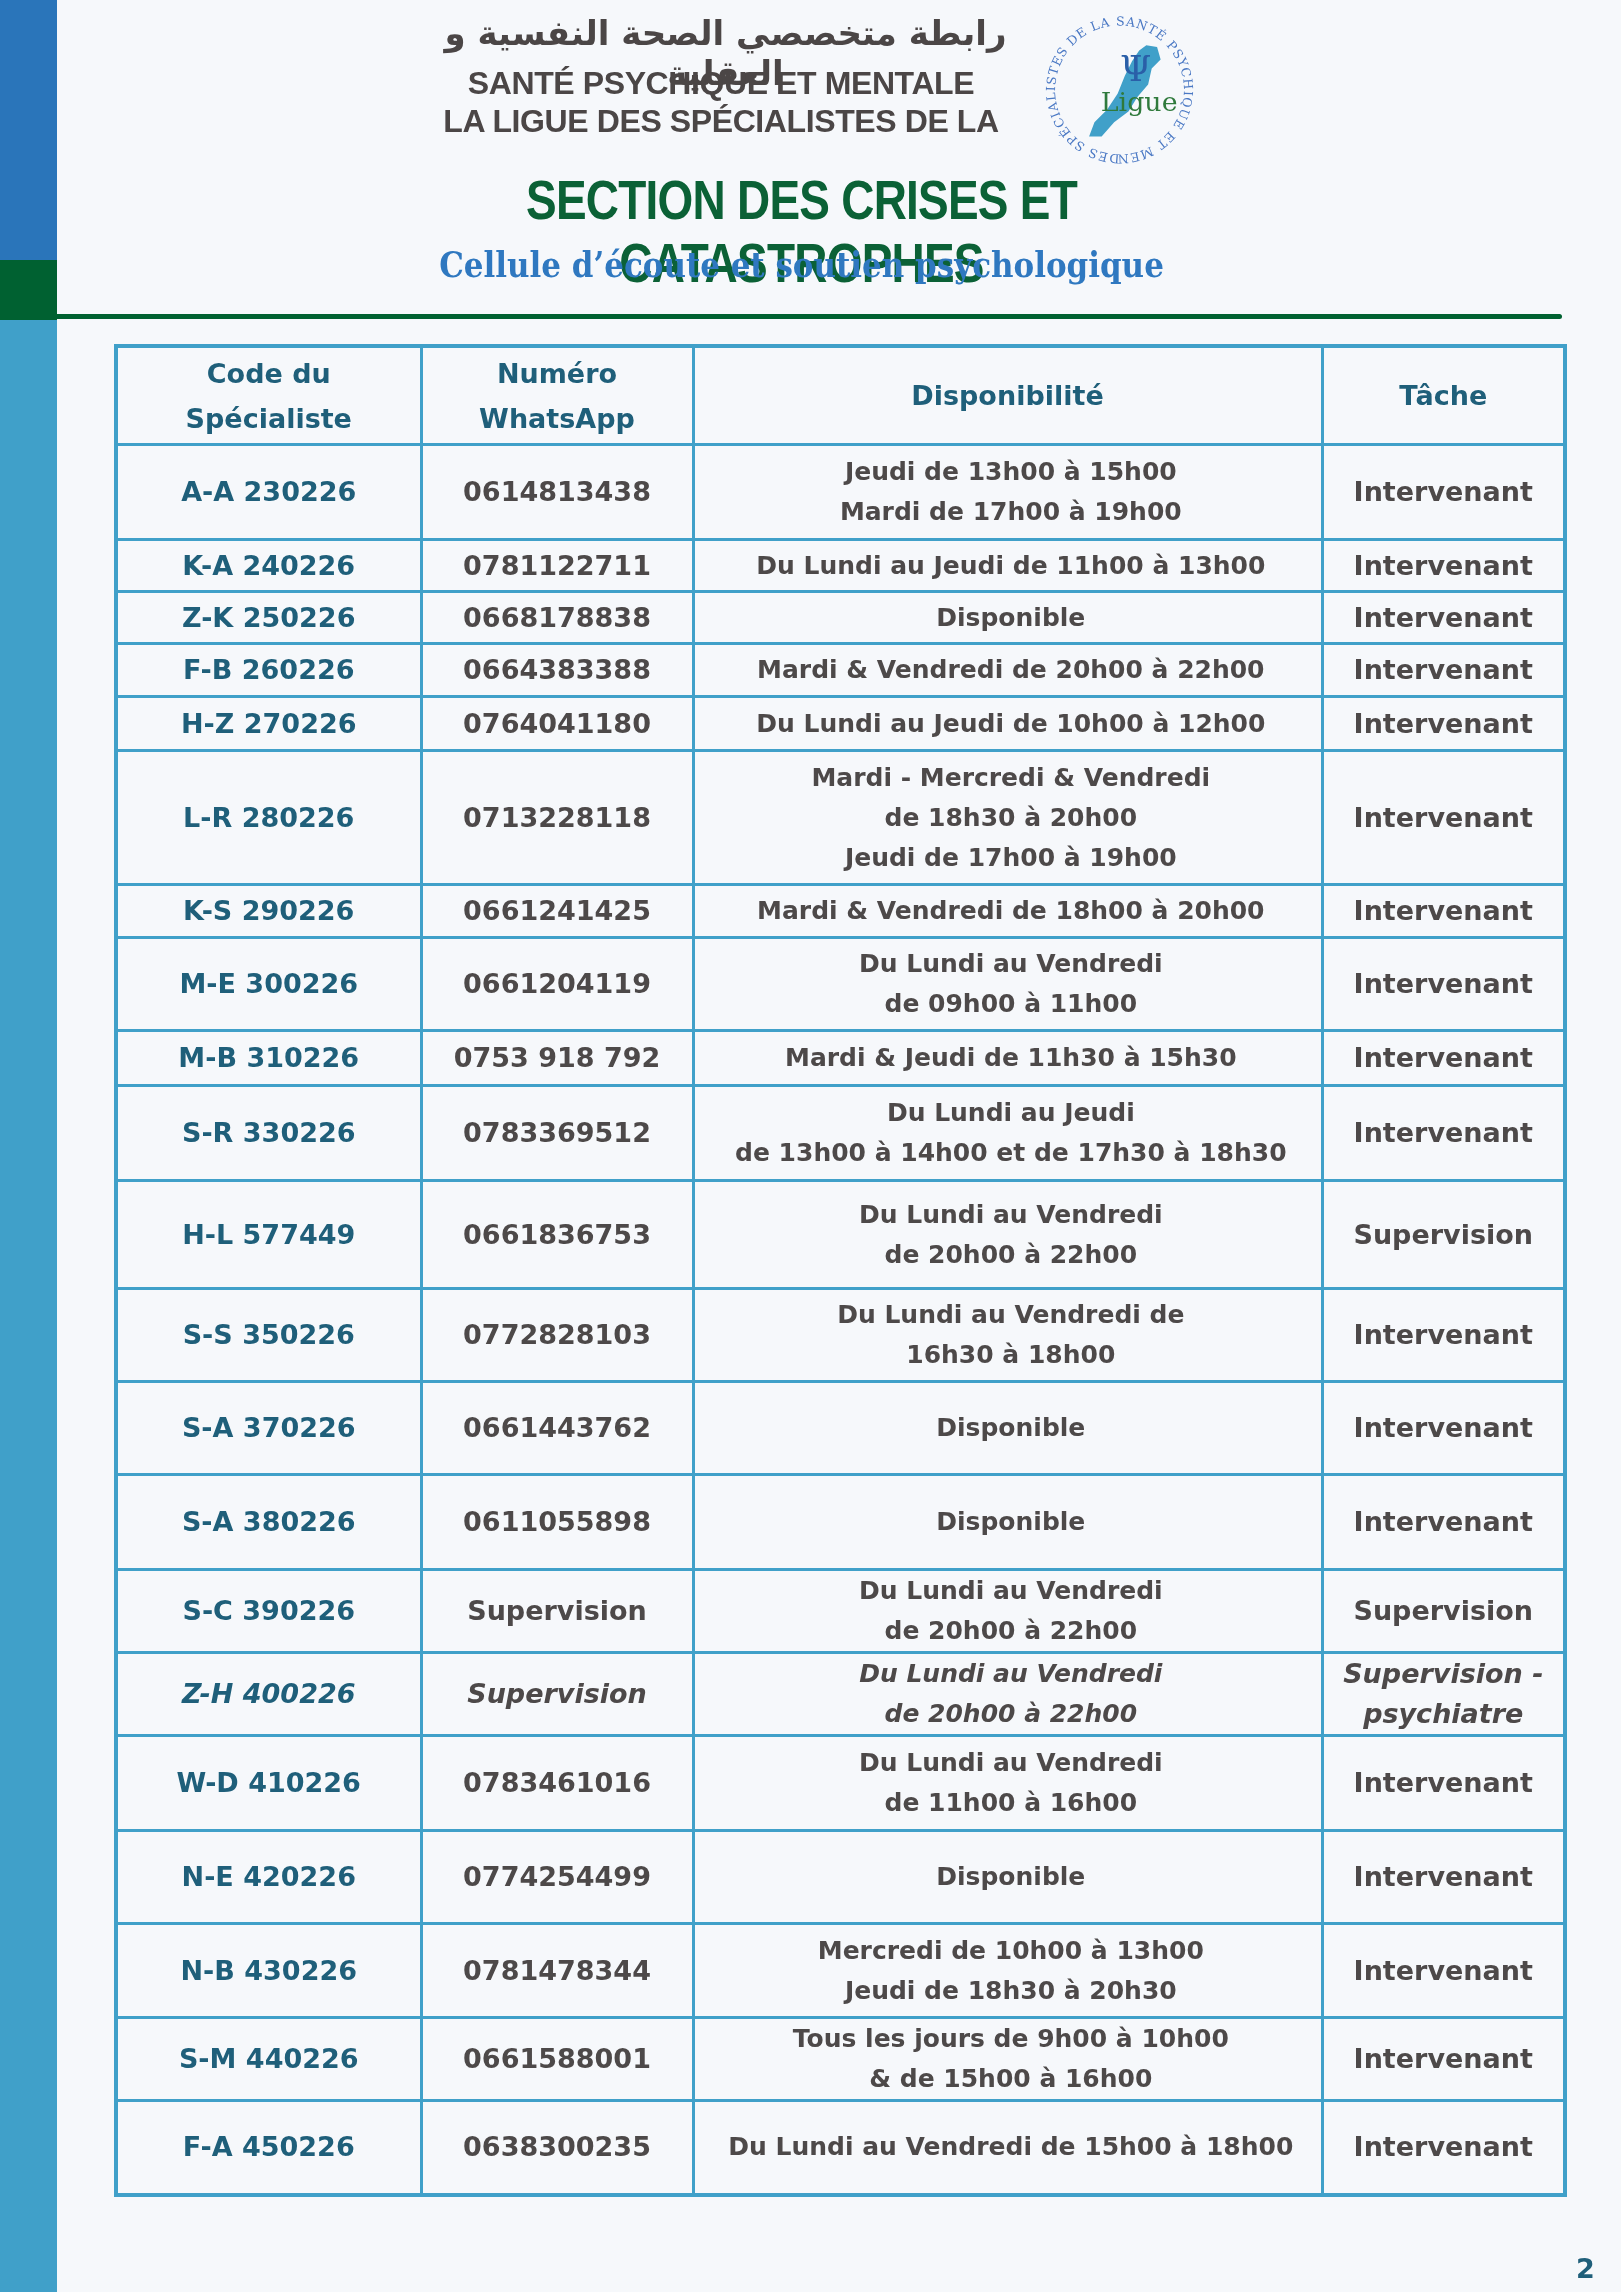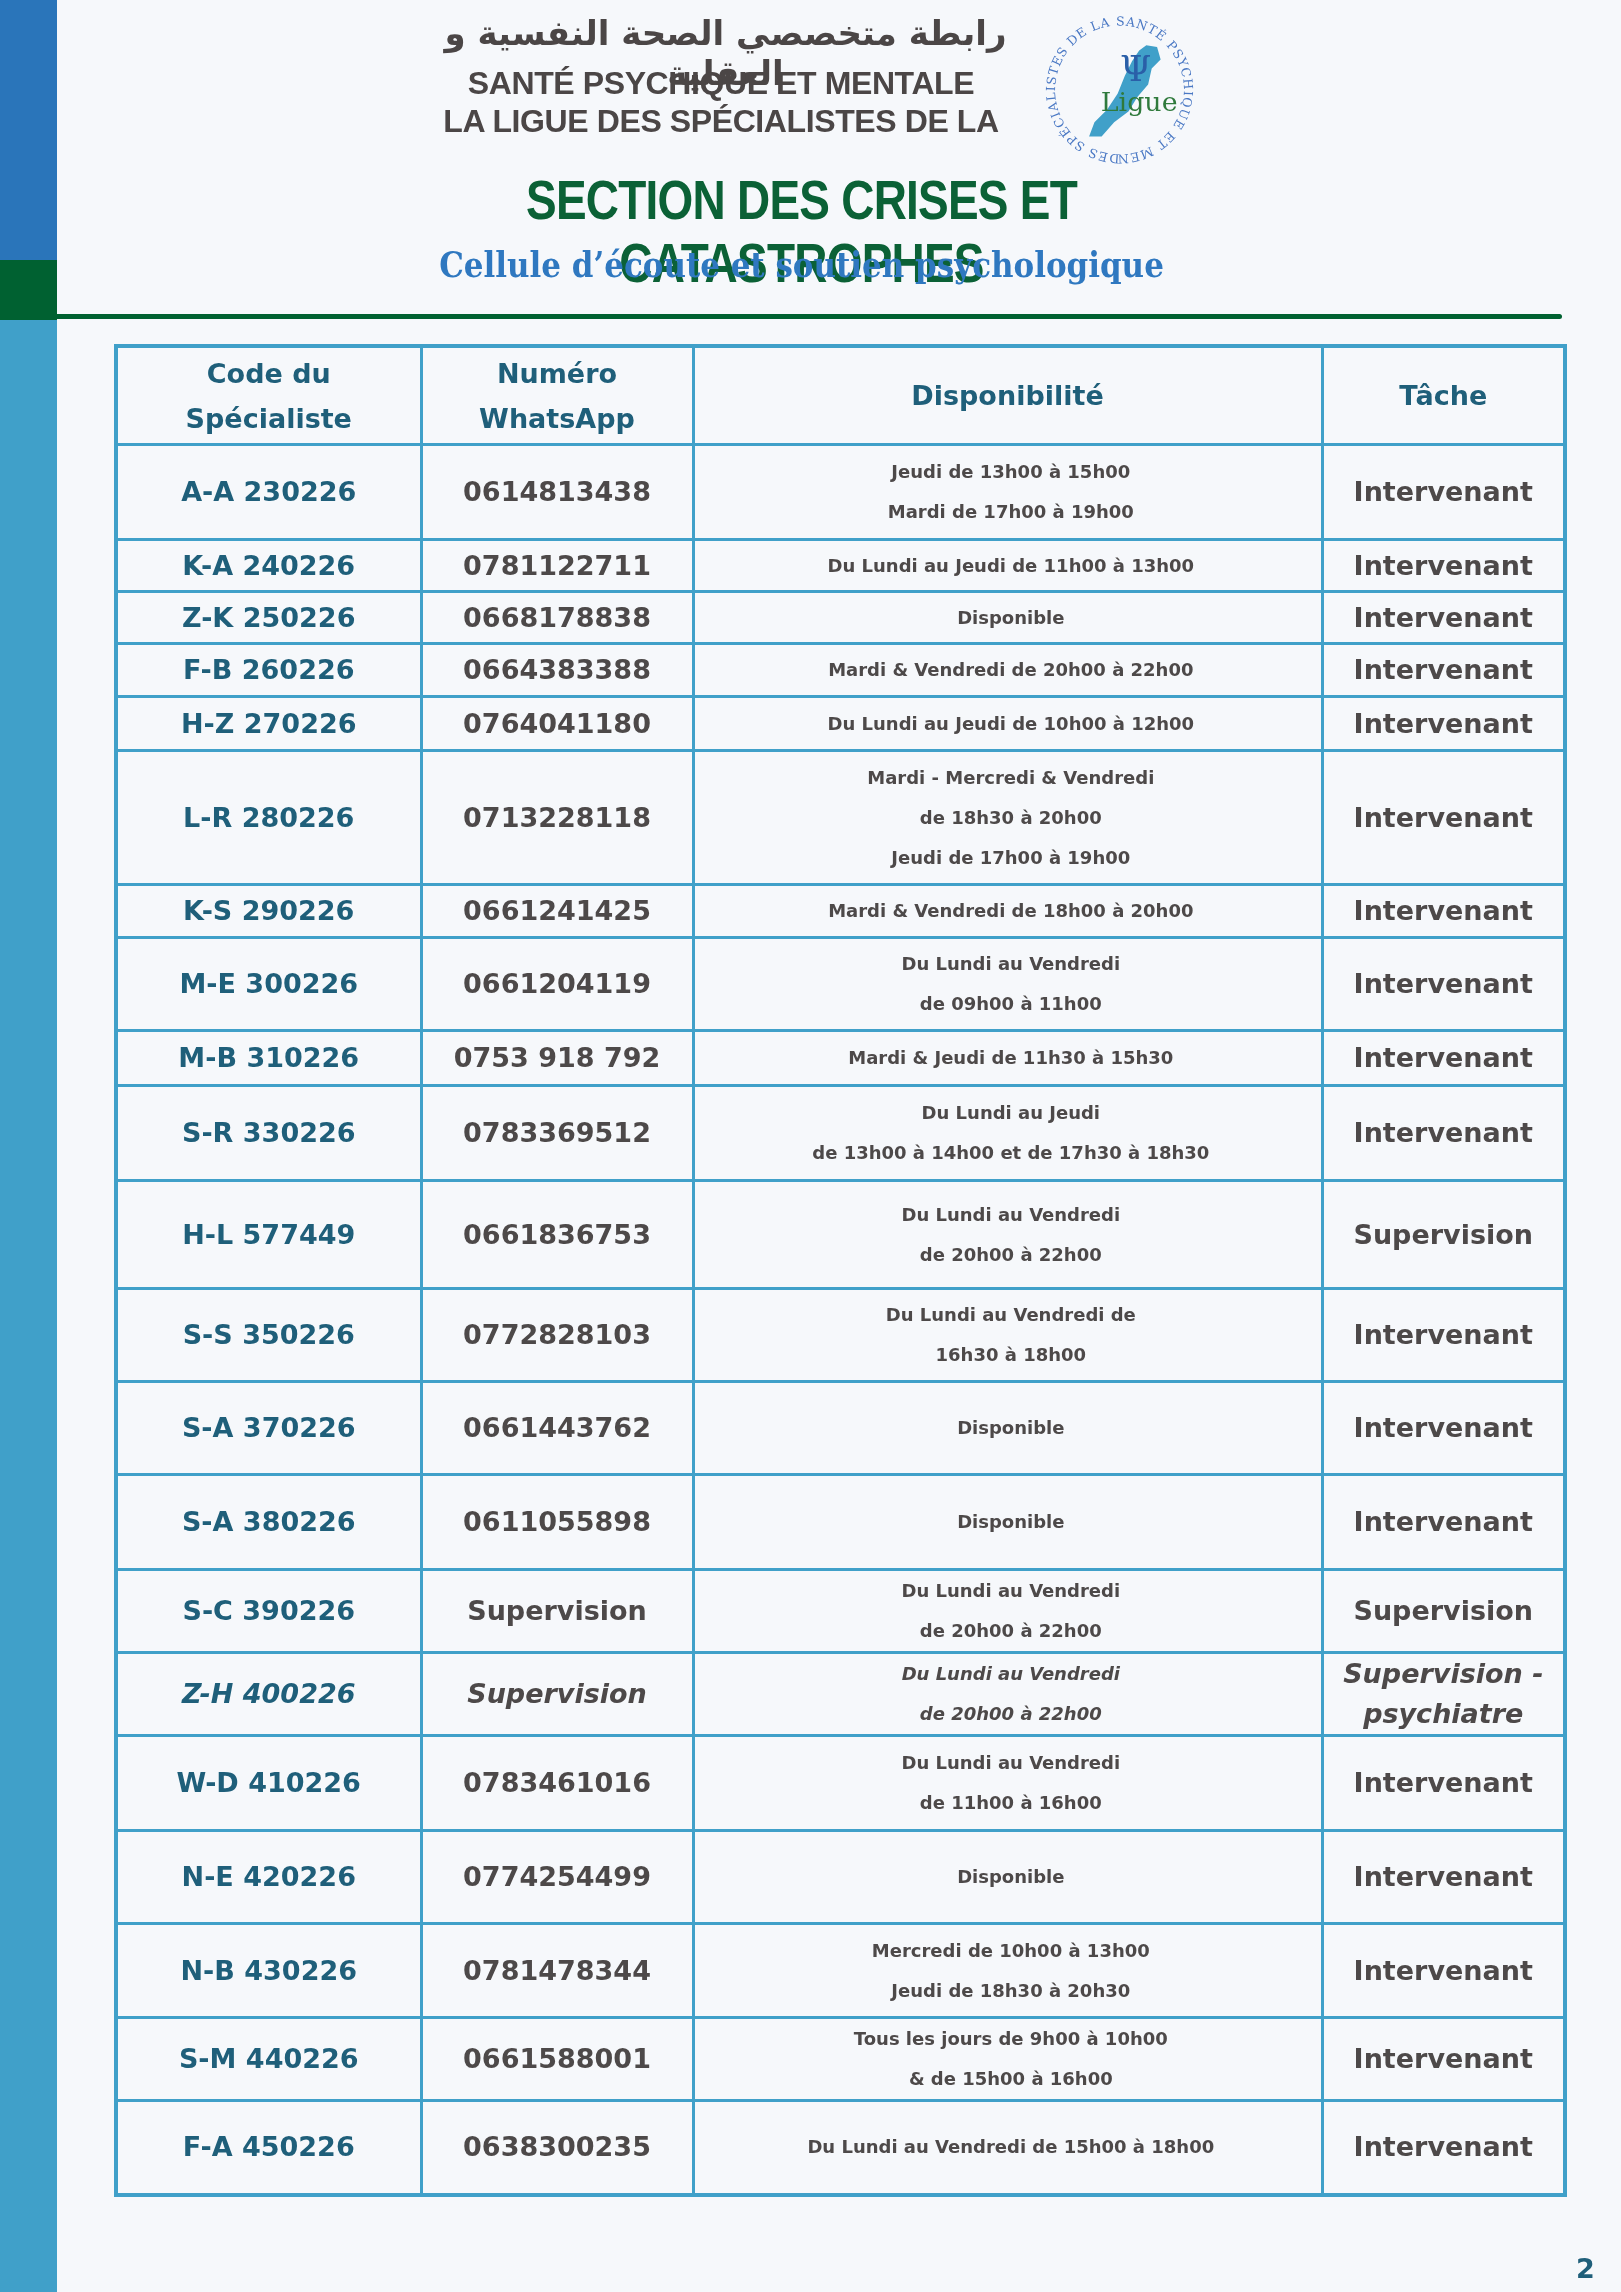--- a/index.html
+++ b/index.html
@@ -44,21 +44,21 @@
     border: 4.5px solid #40a0c9;
     margin-top: 16px;
   }
   .schedule td, .schedule th {
     border: 3.6px solid #40a0c9; text-align: center; vertical-align: middle;
     padding: 0 5.4px; font-family: "DejaVu Sans", sans-serif; font-size: 27px; line-height: 40px;
   }
   .schedule th { color: #1f5f7a; font-weight: bold; height: 95px; line-height: 45px; }
   .schedule td.code { color: #1f5f7a; font-weight: bold; }
   .schedule td.phone, .schedule td.dispo, .schedule td.task { color: #4d4949; font-weight: bold; }
-  .schedule td.dispo { font-size: 18px; padding-left: 12px; }
+  .schedule td.dispo { font-size: 25px; padding-left: 12px; }
   .line { display: block; }
 
   .schedule tbody tr:nth-child(1) { height: 95px; }
   .schedule tbody tr:nth-child(2) { height: 52px; }
   .schedule tbody tr:nth-child(3) { height: 52px; }
   .schedule tbody tr:nth-child(4) { height: 53px; }
   .schedule tbody tr:nth-child(5) { height: 54px; }
   .schedule tbody tr:nth-child(6) { height: 134px; }
   .schedule tbody tr:nth-child(7) { height: 53px; }
   .schedule tbody tr:nth-child(8) { height: 93px; }

